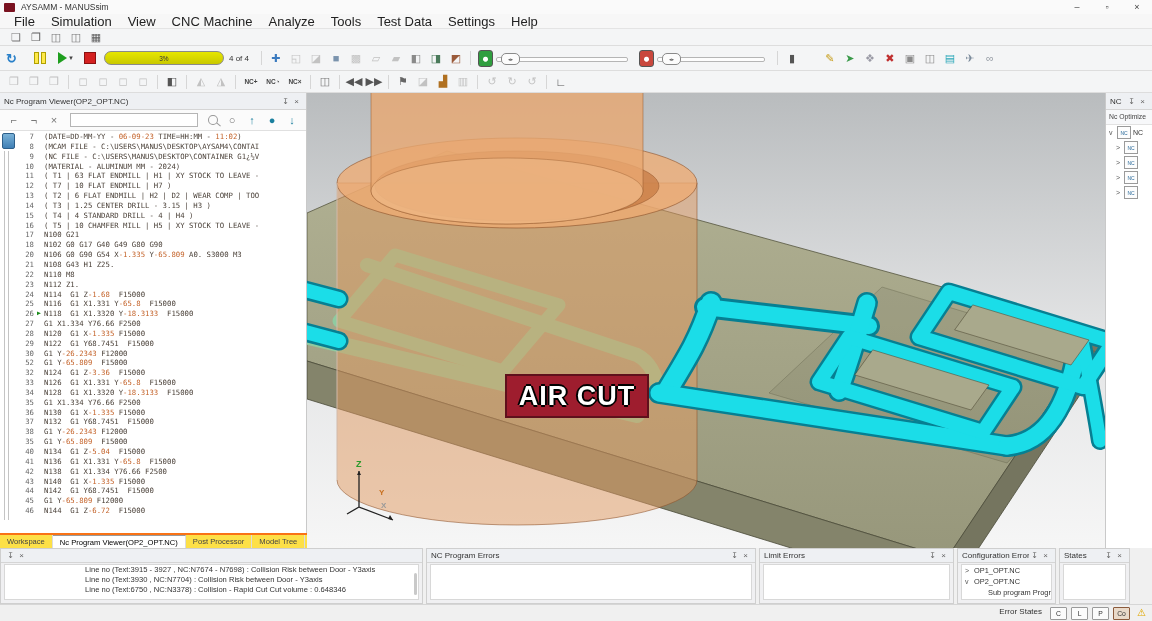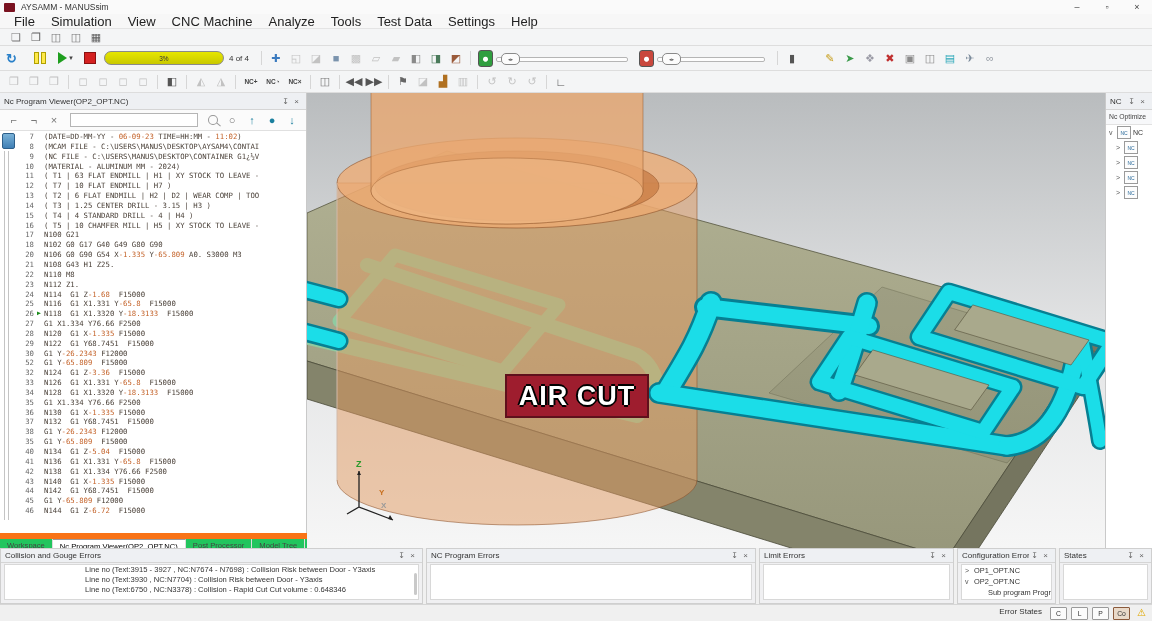--- a/index.html
+++ b/index.html
@@ -54,21 +54,21 @@
   #foldstrip{position:absolute;left:0;top:0;width:14px;height:395px}
   #foldstrip .vl{position:absolute;top:20px;bottom:6px;width:1px;background:#c4c4c4}
   #bluemark{position:absolute;left:2px;top:2px;width:11px;height:14px;background:linear-gradient(#7ab2d8,#3f7fb5);border:1px solid #2d5f8a;border-radius:2px}
   #code-lines{position:absolute;left:14px;top:1px;right:0}
   .crow{display:flex;height:9.85px;line-height:9.85px;white-space:pre;font-family:"DejaVu Sans Mono",monospace;font-size:7.3px}
   .cnum{width:20px;text-align:right;color:#666;flex:none}
   .cmark{width:10px;text-align:center;color:#1a8a1a;font-size:6.5px;flex:none}
   .ctext{color:#4a4038}
   .hn{color:#c4632a}
   
-  #tabsrow{position:absolute;left:0;top:440px;width:307px;height:15px;background:#22c55e;border-top:6px solid #f97316;display:flex}
+  #tabsrow{position:absolute;left:0;top:440px;width:307px;height:15px;background:#fde047;border-top:2px solid #f97316;display:flex}
   .tab{font-size:7.6px;color:#444;padding:0 7px;line-height:14px;border-right:1px solid #dcdcdc;white-space:nowrap}
   .tab.active{background:#fff;color:#000;border-top:1px solid #9a9a9a}
   
   #viewport{left:307px;top:93px;width:798px;height:455px;overflow:hidden;background:#d9dadb}
   #aircut{left:198px;top:281px;width:144px;height:44px;background:#9e1d2e;border:2px solid #5f101c;box-sizing:border-box;display:flex;align-items:center;justify-content:center;
           color:#fff;font-weight:bold;font-size:27px;letter-spacing:1px;
           text-shadow:-2px 0 #000,2px 0 #000,0 -2px #000,0 2px #000}
   
   #rightpanel{left:1105px;top:93px;width:47px;height:455px;background:#fff;border-left:1px solid #c9c9c9;box-sizing:border-box}
   #rp-sub{height:14px;border-bottom:1px solid #e2e2e2;font-size:6.8px;color:#444;line-height:14px;padding:0 3px;white-space:nowrap;overflow:hidden;background:#f7f8fa}
@@ -397,21 +397,20 @@
       </div>
       <div class="rprow" style="padding-left: 10px;">
         <span class="ar">&gt;</span>
         <span class="ncbadge">NC</span>
       </div>
     </div>
 </div>
 
 <div class="abs dock" style="left:0;width:423px">
   <div class="phead">
-    <span class="ttl">Collision and Gouge Errors</span>
     <span class="hic">↧</span>
     <span class="hic">×</span>
   </div>
   <div class="body">
     <div id="coll-lines">
         <div class="errline">Line no (Text:3915 - 3927 , NC:N7674 - N7698) : Collision Risk between Door - Y3axis</div>
         <div class="errline">Line no (Text:3930 , NC:N7704) : Collision Risk between Door - Y3axis</div>
         <div class="errline">Line no (Text:6750 , NC:N3378) : Collision - Rapid Cut  Cut volume : 0.648346</div>
       </div>
       <span class="sbar"></span>
@@ -453,21 +452,21 @@
           <span>OP2_OPT.NC</span>
         </div>
         <div class="cfgrow ind">
           <span class="ar"></span>
           <span>Sub program Progr...</span>
         </div>
       </div>
     </div>
 </div>
 
-<div class="abs dock" style="left:1059px;width:93px">
+<div class="abs dock" style="left:1059px;width:71px">
   <div class="phead">
     <span class="ttl">States</span>
     <span class="hic">↧</span>
     <span class="hic">×</span>
   </div>
   <div class="body"></div>
 </div>
 
 <div id="statusbar" class="abs">
   <div id="st-right">

